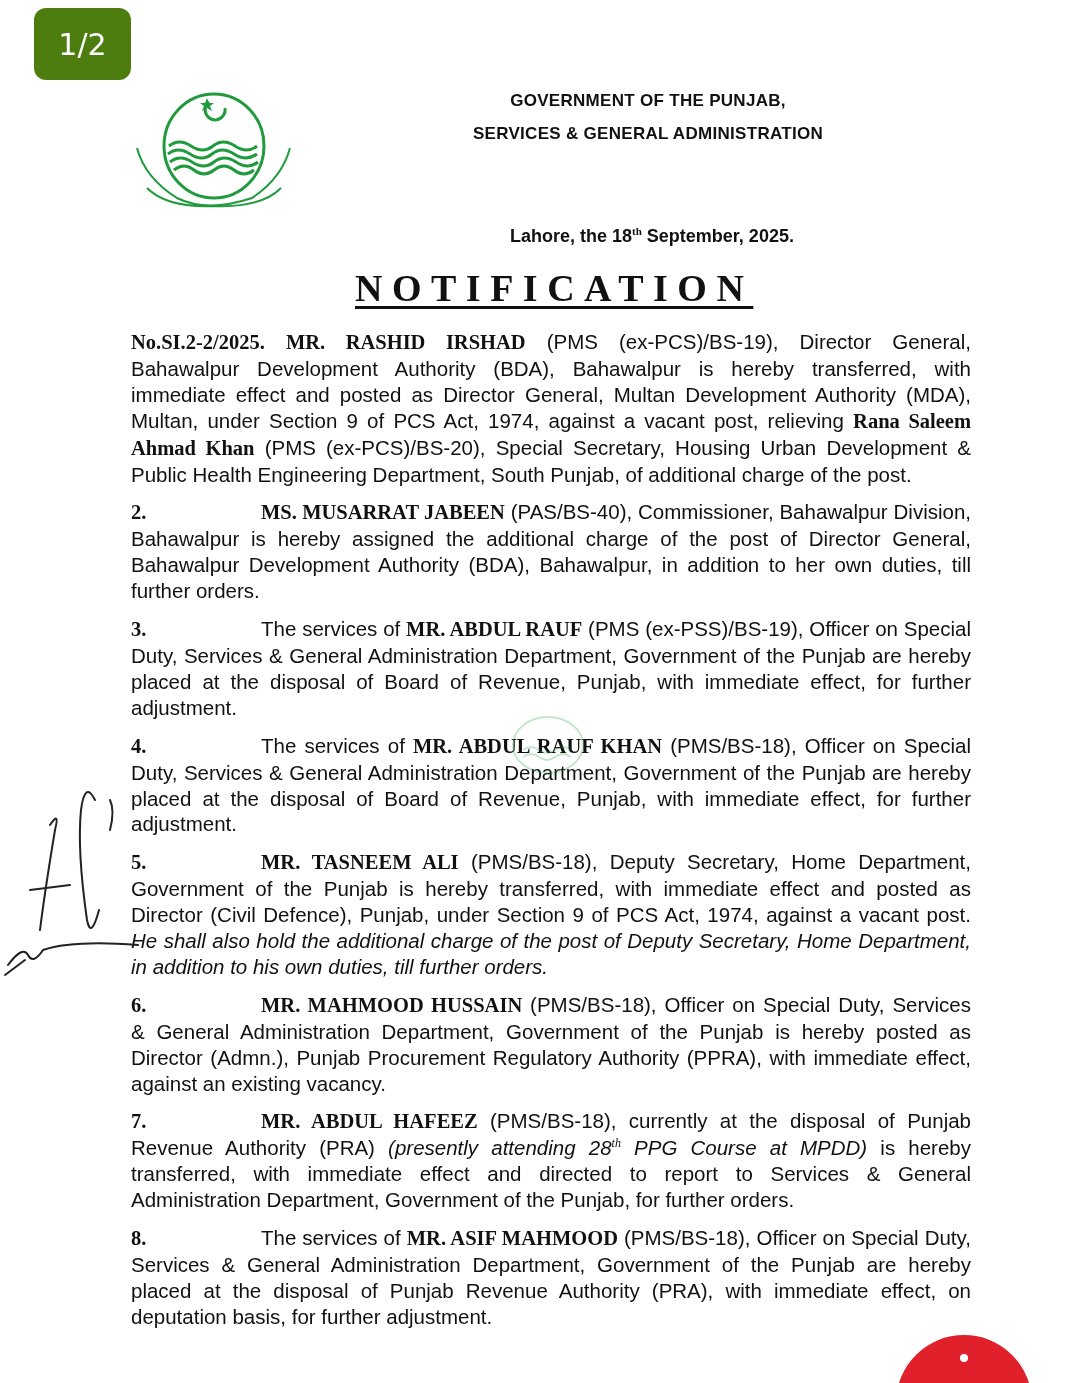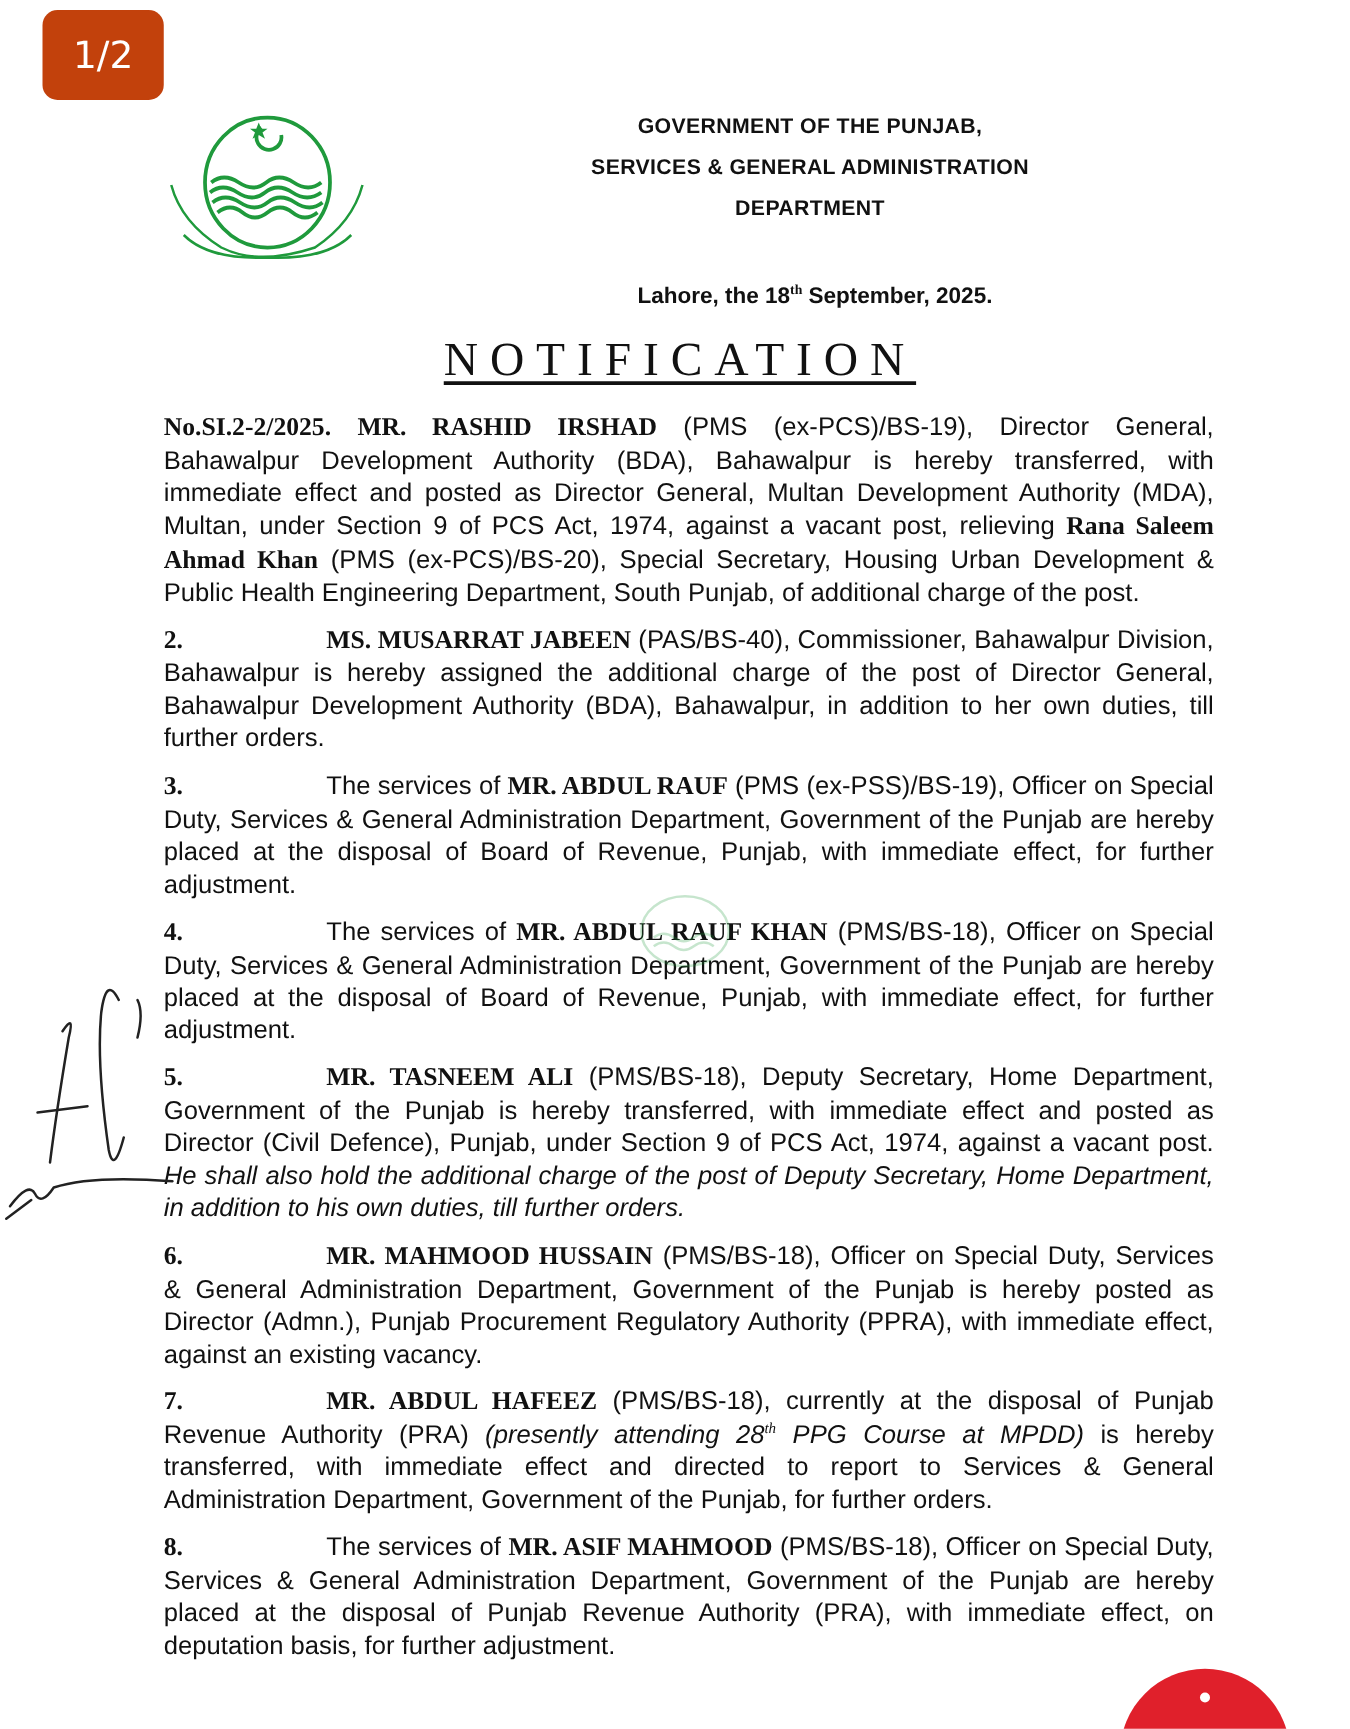--- a/index.html
+++ b/index.html
@@ -1,22 +1,22 @@
 <!DOCTYPE html>
 <html><head>
 <meta charset="utf-8">
 <style>
   html, body { margin:0; padding:0; }
   body { width:1080px; height:1383px; background:#ffffff; position:relative; overflow:hidden; font-family:"Liberation Sans", sans-serif; color:#111; }
-  .page-badge { position:absolute; left:34px; top:8px; width:97px; height:72px; background:#c2410c; border-radius:12px; color:#fff; font-size:30px; display:flex; align-items:center; justify-content:center; font-family:"DejaVu Sans", sans-serif; }
+  .page-badge { position:absolute; left:34px; top:8px; width:97px; height:72px; background:#4d7c0f; border-radius:12px; color:#fff; font-size:30px; display:flex; align-items:center; justify-content:center; font-family:"DejaVu Sans", sans-serif; }
   .logo { position:absolute; left:127px; top:88px; width:175px; height:130px; }
   .header { position:absolute; left:360px; top:84px; width:576px; text-align:center; font-weight:bold; font-size:17px; line-height:33px; letter-spacing:0.3px; }
   .dateline { position:absolute; left:510px; top:226px; font-size:18px; font-weight:bold; }
   .dateline sup { font-size:11px; }
-  .title { position:absolute; left:355px; top:266px; font-family:"Liberation Serif", serif; font-weight:normal; font-size:38px; letter-spacing:9.5px; text-decoration:underline; text-decoration-thickness:3px; text-underline-offset:5px; }
+  .title { position:absolute; left:355px; top:266px; font-family:"Liberation Serif", serif; font-weight:bold; font-size:38px; letter-spacing:9.5px; text-decoration:underline; text-decoration-thickness:3px; text-underline-offset:5px; }
   .body { position:absolute; left:131px; top:329px; width:840px; font-size:20.5px; line-height:25.9px; }
   .para { text-align:justify; margin:0 0 12px 0; }
   .num { font-family:"Liberation Serif", serif; font-weight:bold; display:inline-block; width:130px; }
   .name { font-family:"Liberation Serif", serif; font-weight:bold; }
   .ital { font-style:italic; }
   sup { font-size:12px; line-height:0;font-family:Liberation Serif, serif; }
   .signature { position:absolute; left:0; top:780px; width:140px; height:210px; }
   .watermark { position:absolute; left:508px; top:715px; width:80px; height:60px; opacity:0.25; }
   .red-fab { position:absolute; left:896px; top:1335px; width:136px; height:136px; border-radius:50%; background:#e0202b; }
   .red-fab .dot { position:absolute; left:64px; top:19px; width:8px; height:8px; background:#fff; border-radius:50%; }
@@ -36,21 +36,20 @@
     <path d="M82 14 a10 10 0 1 0 16 6"></path>
     <path d="M10 60 q8 30 40 50 q30 15 75 0 q30 -20 38 -50" stroke-width="2"></path>
     <path d="M20 100 q20 20 67 18 q47 2 67 -18" stroke-width="2"></path>
   </g>
   <polygon points="80,10 82,15 87,15 83,18 85,23 80,20 75,23 77,18 73,15 78,15" fill="#1f9a3c"></polygon>
 </svg>
 
 <div class="header">
   <div>GOVERNMENT OF THE PUNJAB,</div>
   <div>SERVICES &amp; GENERAL ADMINISTRATION</div>
-  <div>DEPARTMENT</div>
 </div>
 
 <div class="dateline"><span>Lahore, the 18</span><sup>th</sup><span> September, 2025.</span></div>
 
 <div class="title">NOTIFICATION</div>
 
 <div class="body">
   <p class="para"><span class="name">No.SI.2-2/2025.</span> <span class="name">MR. RASHID IRSHAD</span><span> (PMS (ex-PCS)/BS-19), Director General, Bahawalpur Development Authority (BDA), Bahawalpur is hereby transferred, with immediate effect and posted as Director General, Multan Development Authority (MDA), Multan, under Section 9 of PCS Act, 1974, against a vacant post, relieving </span><span class="name">Rana Saleem Ahmad Khan</span><span> (PMS (ex-PCS)/BS-20), Special Secretary, Housing Urban Development &amp; Public Health Engineering Department, South Punjab, of additional charge of the post.</span></p>
 
   <p class="para"><span class="num">2.</span><span class="name">MS. MUSARRAT JABEEN</span><span> (PAS/BS-40), Commissioner, Bahawalpur Division, Bahawalpur is hereby assigned the additional charge of the post of Director General, Bahawalpur Development Authority (BDA), Bahawalpur, in addition to her own duties, till further orders.</span></p>

